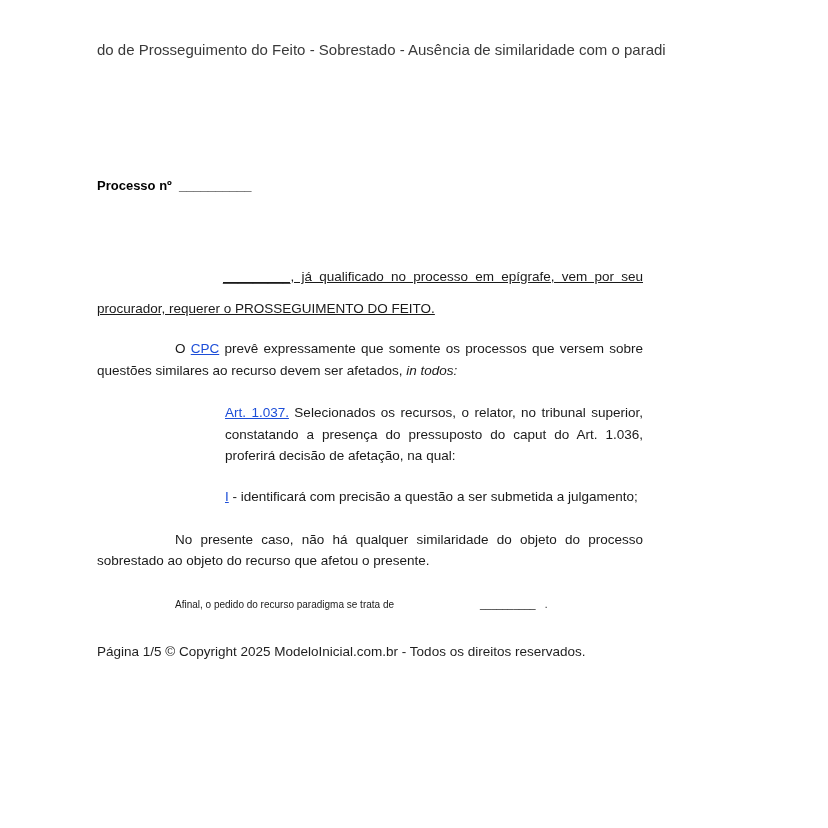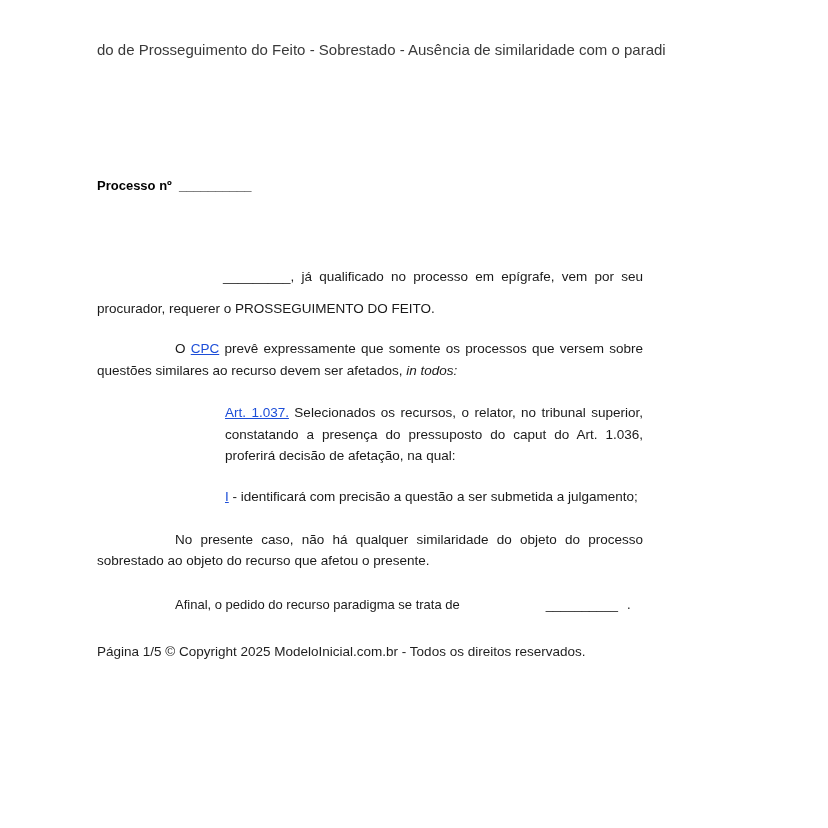--- a/index.html
+++ b/index.html
@@ -42,39 +42,40 @@
     color: #000000;
     white-space: pre-wrap;
   }
   p { margin: 0; }
   .intro-para {
     margin-top: 66px;
     font-size: 13.5px;
     line-height: 32px;
     text-align: justify;
     text-indent: 126px;
+    text-decoration: underline;
   }
   .body-para {
     font-size: 13.5px;
     line-height: 21.5px;
     text-align: justify;
     text-indent: 78px;
   }
   .cpc-para { margin-top: 13px; }
   .nosim-para { margin-top: 21px; }
   .quote-block {
     margin: 21px 0 0 128px;
     font-size: 13.5px;
     line-height: 21.5px;
     text-align: justify;
   }
   .quote-block p + p { margin-top: 19.5px; }
   .closing-para {
     margin-top: 22px;
-    font-size: 13px;
+    font-size: 10px;
     line-height: 21.5px;
     text-indent: 78px;
     text-align: left;
   }
   .closing-blank { margin-left: 86px; }
   .closing-period { margin-left: 9px; }
   .doc-link {
     color: #1d4ed8;
     text-decoration: underline;
     cursor: pointer;

